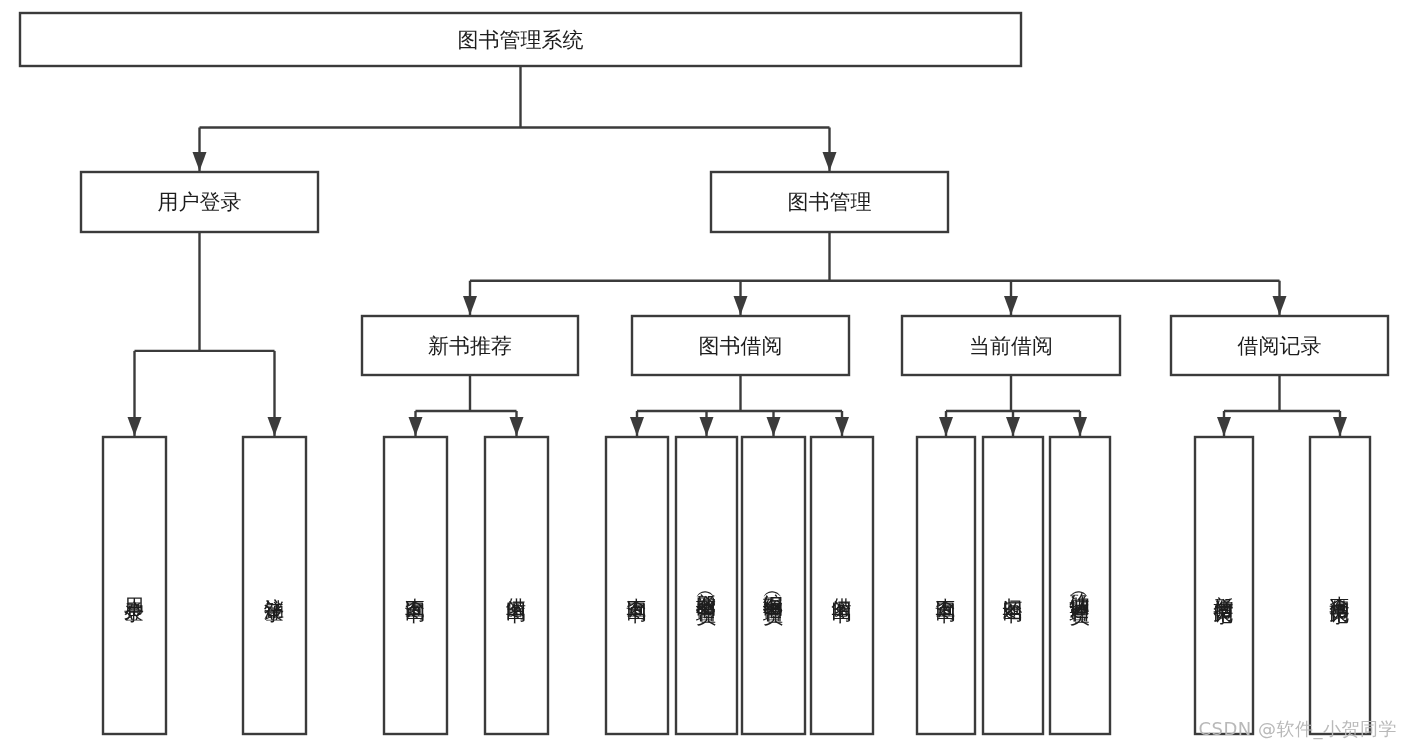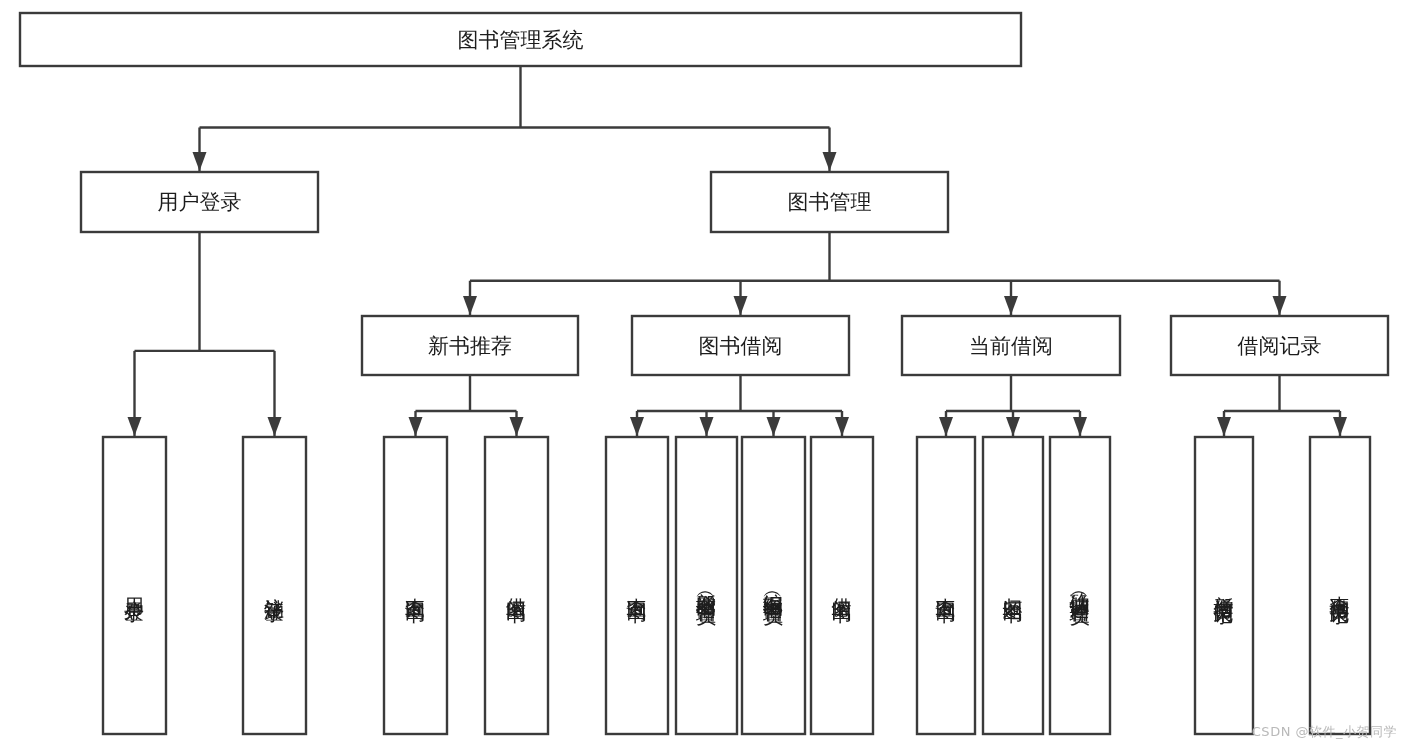--- a/index.html
+++ b/index.html
@@ -63,21 +63,21 @@
     justify-content: center;
     text-align: center;
     white-space: nowrap;
     user-select: none;
   }
   #watermark {
     position: absolute;
     right: 8px;
     bottom: 6px;
     font-family: "DejaVu Sans", "Liberation Sans", sans-serif;
-    font-size: 13px;
+    font-size: 18px;
     color: #b9b9b9;
     white-space: nowrap;
     letter-spacing: 0.5px;
   }
 </style>
 </head>
 <body>
 
 <div id="diagram-root">
 

